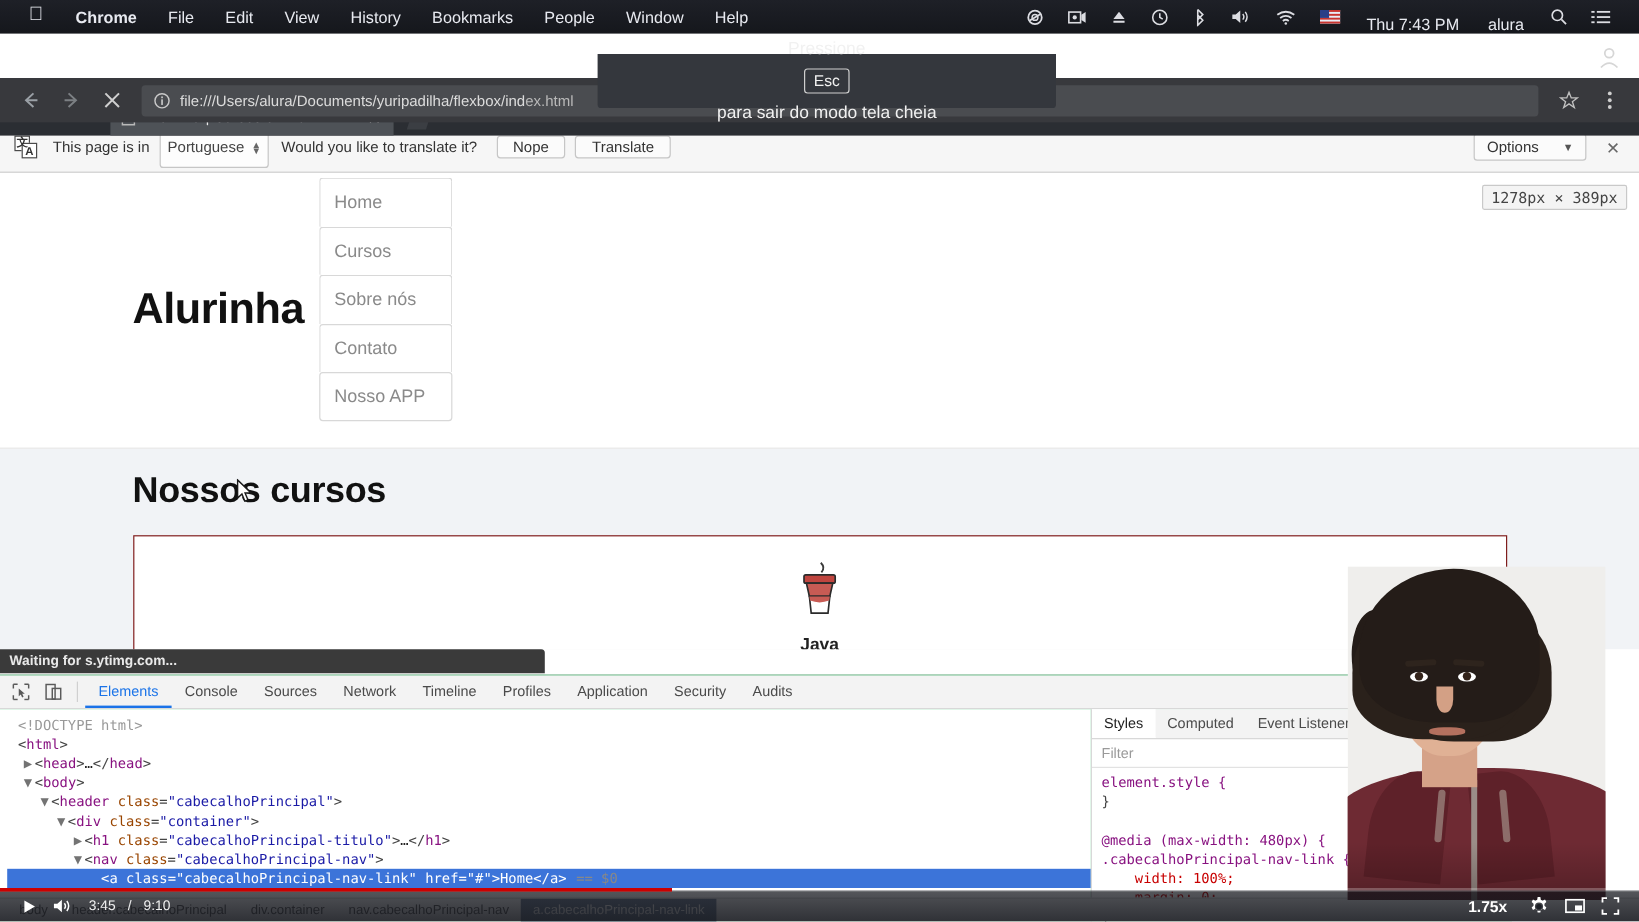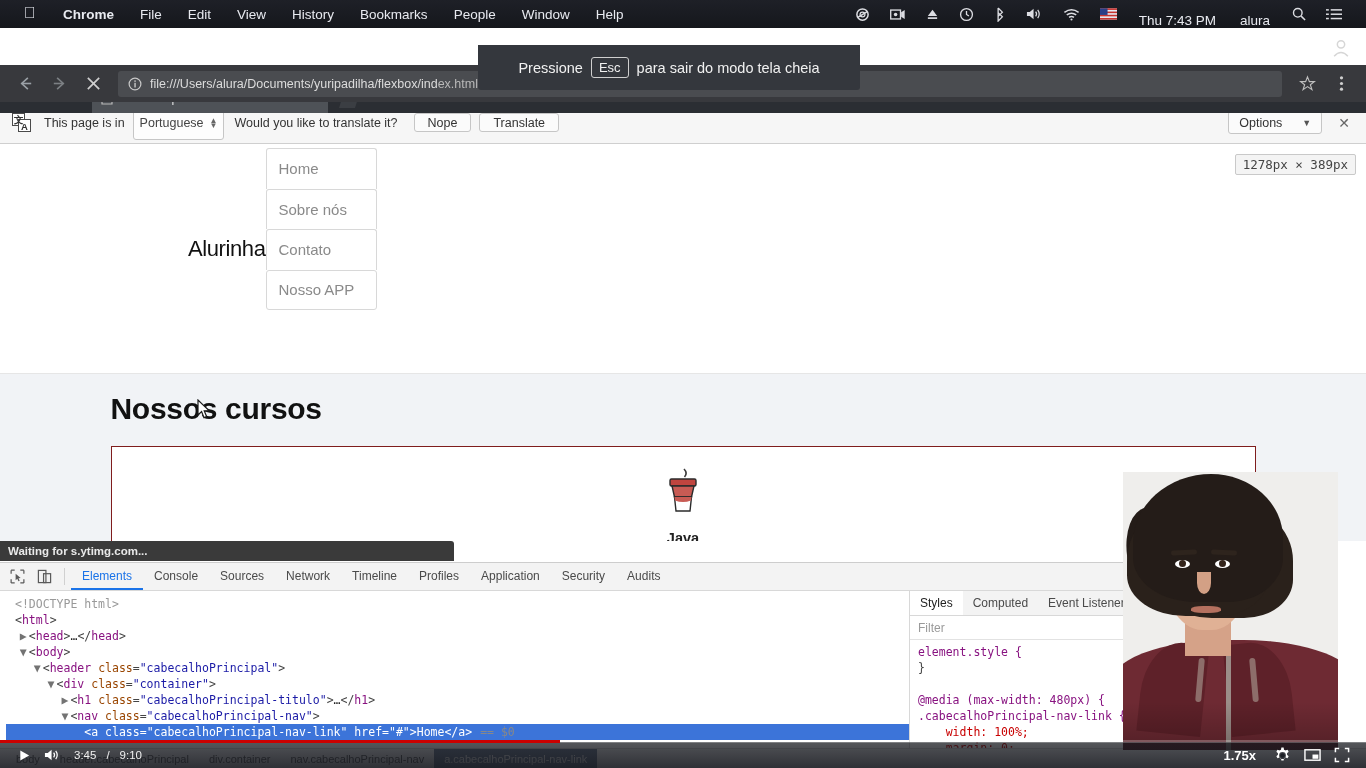--- a/index.html
+++ b/index.html
@@ -71,25 +71,26 @@
     display:flex; align-items:center; padding:0 10px; margin:0 8px;
     color:#dcdcdc; font-size:12.5px; position:relative;
   }
   .omni-ico { margin-right:8px; display:flex; align-items:center; color:#c8c8c8; }
   .omni-url { white-space:nowrap; overflow:hidden; }
   .omni-url .dim { color:#b9b9b9; }
   .tb-right { display:flex; align-items:center; }
 
   
   #fs-bubble {
-    position:absolute; left:478px; top:45px; width:382px; height:45px;
+    position:absolute; left:498px; top:45px; width:382px; height:45px;
     background:#34373d; color:#f1f1f1;
     display:flex; align-items:center; justify-content:center; gap:8px;
     font-size:14.5px; z-index:30;
     border-radius:0 0 3px 3px;
+    flex-direction:column;
   }
   #fs-bubble .kbd {
     border:1px solid #cfcfcf; border-radius:3px; padding:1px 7px;
     font-size:13px; line-height:1.35;
   }
 
   
   #translate-bar {
     position:absolute; left:0; top:102px; width:1366px; height:42px;
     background:#f6f6f6; border-bottom:1px solid #cfcfcf;
@@ -129,22 +130,22 @@
   #site-header {
     height:230px; background:#fff; border-bottom:1px solid #e6e6e6;
     position:relative;
   }
   #site-container {
     width:1145px; margin:0 auto; padding-top:10px;
     display:flex; align-items:center; gap:18px;
     position:relative; height:100%;
   }
   #site-title {
-    font-size:22px; font-weight:normal; color:#111;
-    letter-spacing:-0.4px; width:155px; text-align:right;
+    font-size:36px; font-weight:bold; color:#111;
+    letter-spacing:-0.4px; width:155px; text-align:left;
     position:absolute; left:0; top:92px;
   }
   #site-nav {
     position:absolute; left:155px; top:4px;
     display:flex; flex-direction:column; width:111px;
   }
   .nav-link {
     border:1px solid #d8d8d8; border-bottom:none;
     height:40.5px; display:flex; align-items:center; padding-left:12px;
     font-size:15px; color:#8a8a8a; background:#fff;
@@ -534,20 +535,21 @@
 
 <div id="page">
 
   <div id="size-badge">1278px × 389px</div>
 
   <div id="site-header">
     <div id="site-container">
       <h1 id="site-title">Alurinha</h1>
       <nav id="site-nav">
         <a class="nav-link">Home</a>
+        <a class="nav-link">Cursos</a>
         <a class="nav-link">Sobre nós</a>
         <a class="nav-link">Contato</a>
         <a class="nav-link">Nosso APP</a>
       </nav>
     </div>
   </div>
 
   <div id="cursos-section">
     <h2 id="cursos-title">Nossos cursos</h2>
     <div id="cursos-list">

